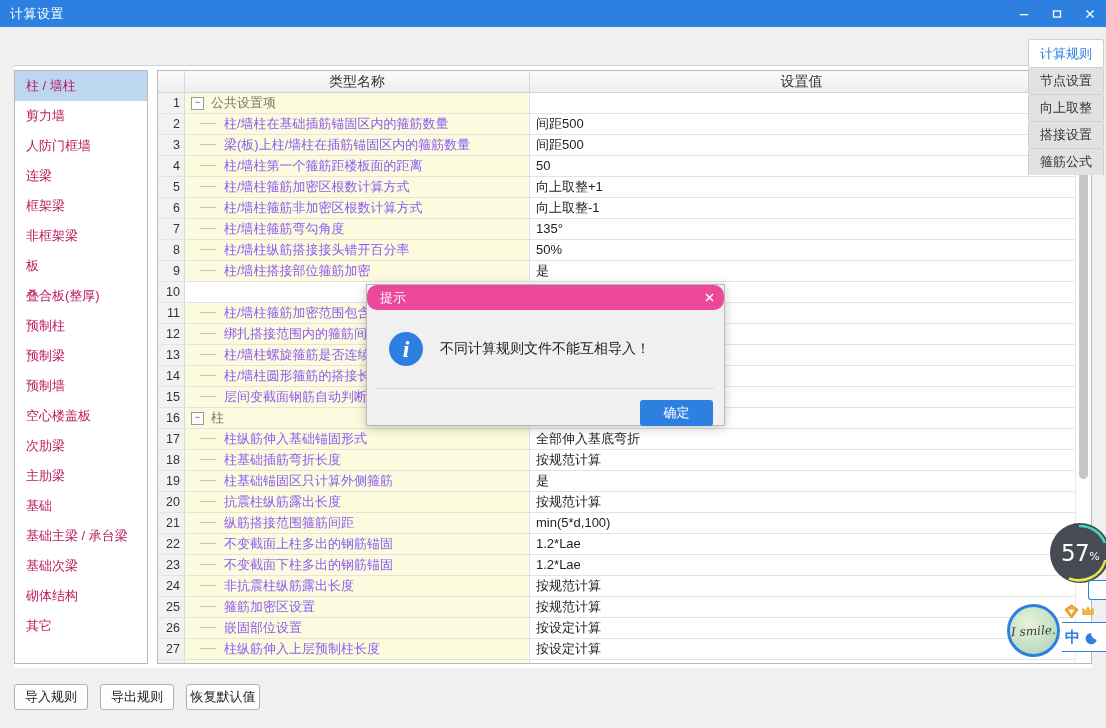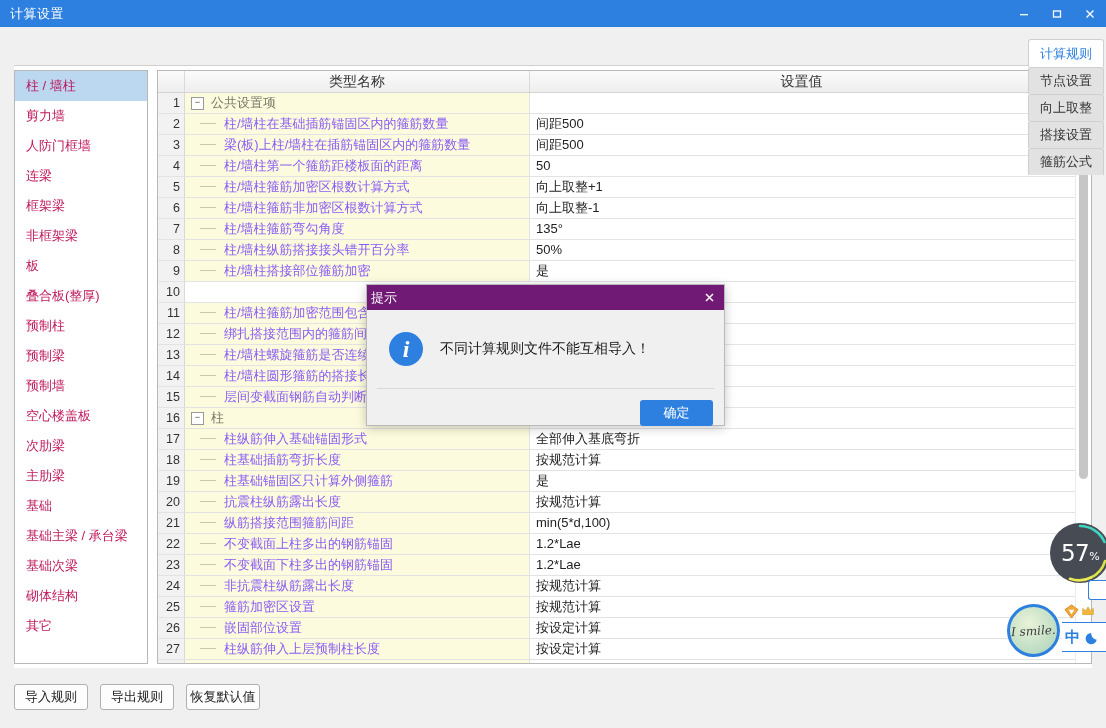--- a/index.html
+++ b/index.html
@@ -281,27 +281,28 @@
     width: 359px;
     height: 142px;
     background: #f0f0f0;
     border: 1px solid #b9b9b9;
     box-shadow: 0 2px 10px rgba(0,0,0,.22);
     box-sizing: border-box;
     pointer-events: auto;
   }
   .dlg-title {
     height: 25px;
-    background: #701a75;
+    background: #ec4899;
     color: #fff;
     font-size: 13px;
     line-height: 25px;
-    padding-left: 4px;
+    padding-left: 13px;
     position: relative;
     cursor: default;
+    border-radius: 10px;
   }
   .dlg-close {
     position: absolute;
     right: 0; top: 0;
     width: 30px; height: 25px;
     display: flex; align-items: center; justify-content: center;
     color: #fff;
     cursor: pointer;
   }
   .dlg-body {

